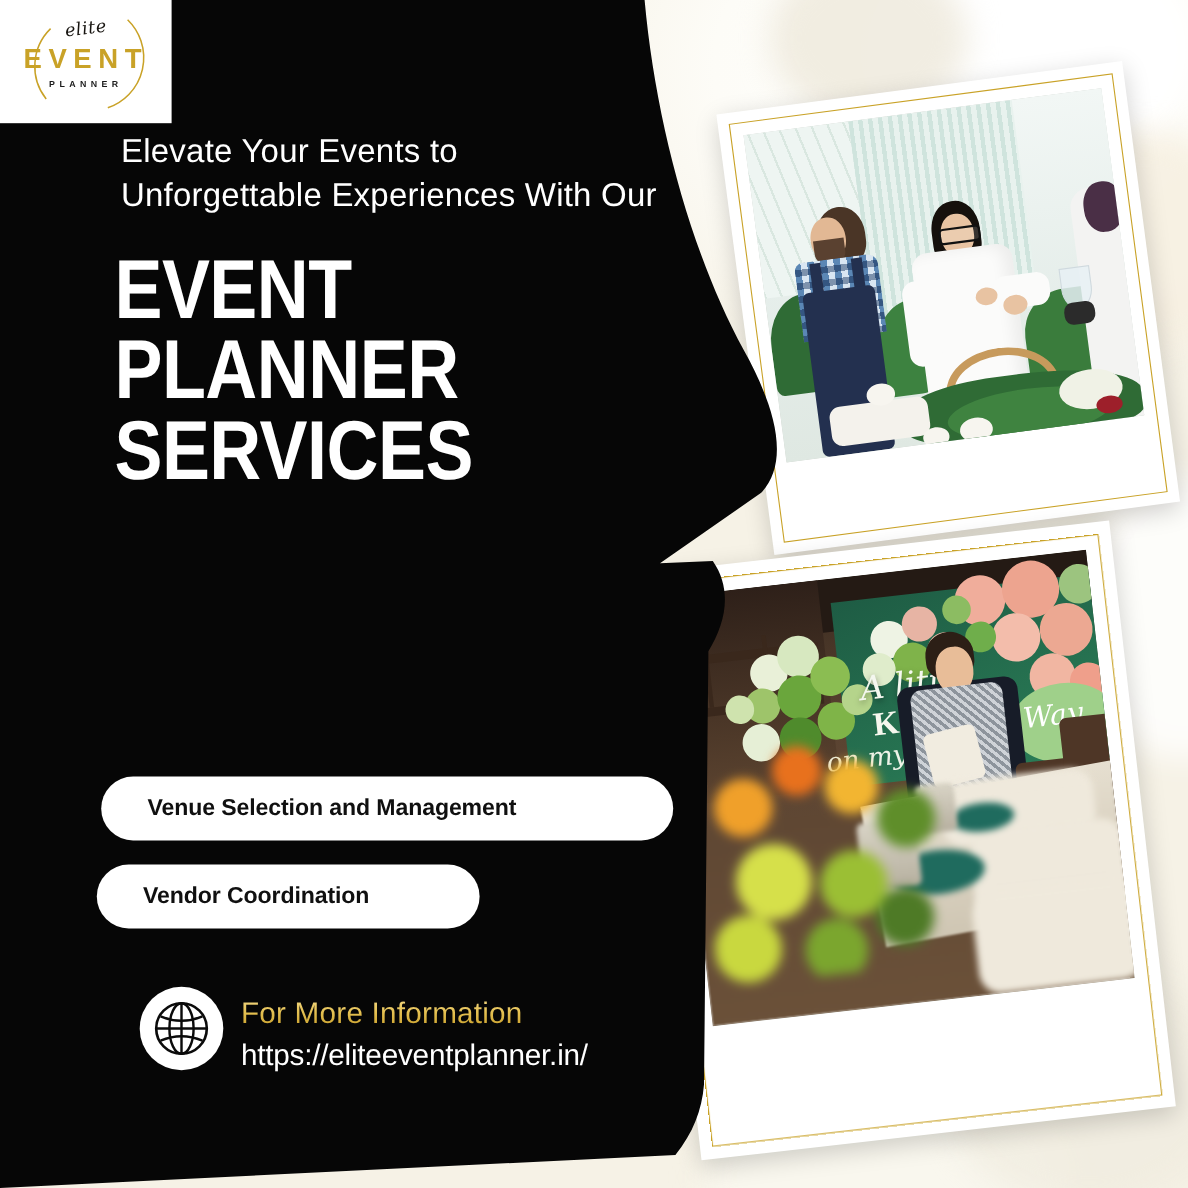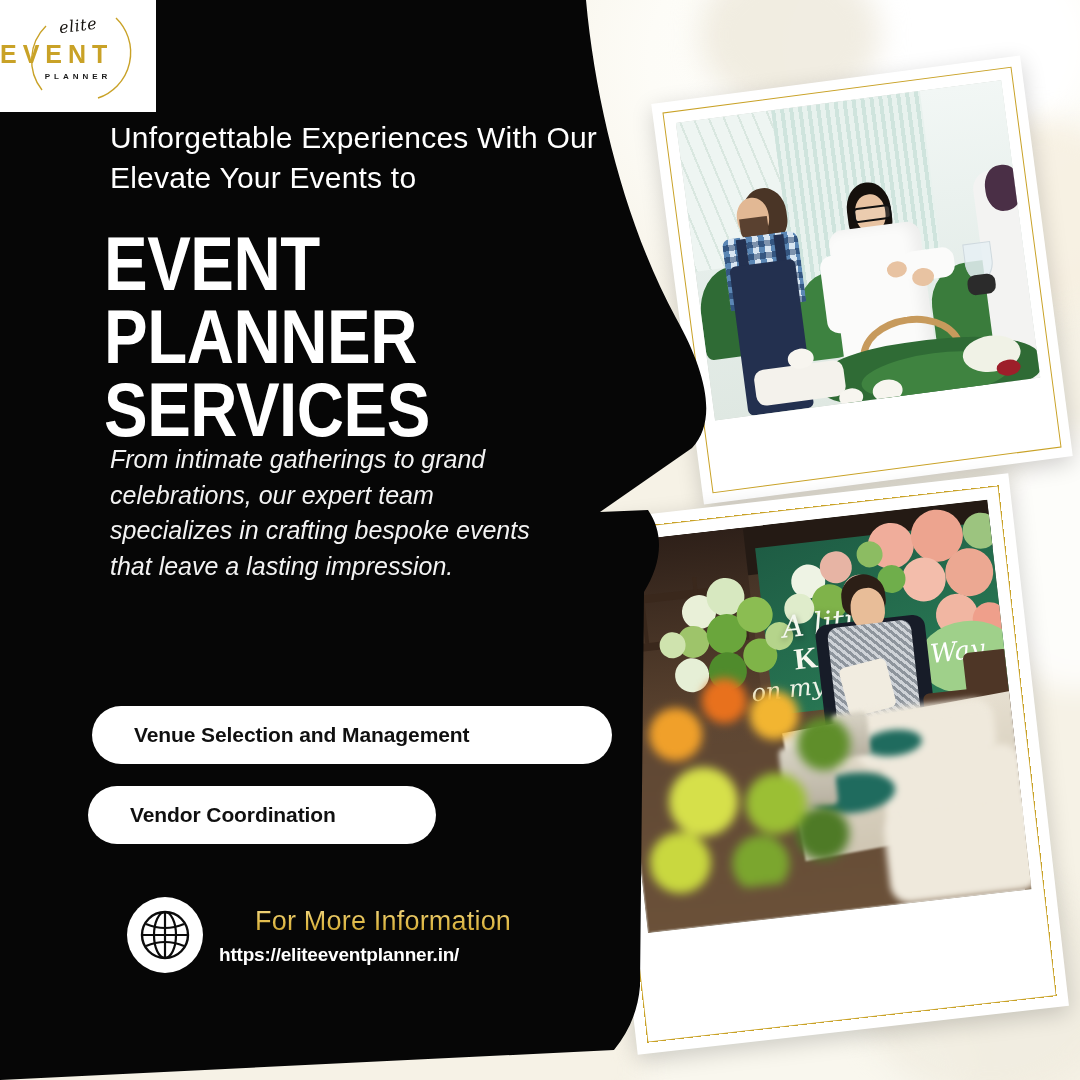--- a/index.html
+++ b/index.html
@@ -36,21 +36,21 @@
     background:#ffffff;
   }
   .logo-inner{position:absolute;inset:0;}
   .logo-arc{position:absolute;left:20px;top:4px;width:116px;height:104px;}
   .logo-script{
     position:absolute;left:0;right:0;top:16px;text-align:center;
     font-family:"DejaVu Serif", serif;font-style:italic;font-size:16px;color:#16130f;
     letter-spacing:.5px;transform:rotate(-7deg);
   }
   .logo-event{
-    position:absolute;left:0;right:0;top:40px;
+    position:absolute;left:0;right:0;top:40px;text-align:center;
     font-family:"Liberation Sans", sans-serif;font-weight:700;font-size:25px;
     letter-spacing:6px;color:#c9a227;
   }
   .logo-planner{
     position:absolute;left:0;right:0;top:72px;text-align:center;
     font-family:"Liberation Sans", sans-serif;font-weight:700;font-size:8px;
     letter-spacing:4px;color:#1a1a1a;
   }
 
   
@@ -84,25 +84,25 @@
 
   
   .globe{
     position:absolute;left:127px;top:897px;width:76px;height:76px;border-radius:50%;
     background:#ffffff;display:flex;align-items:center;justify-content:center;
   }
   .foot-title{
     position:absolute;left:219px;top:906px;
     font-size:27px;font-weight:400;letter-spacing:.2px;
     background:linear-gradient(180deg,#f2d98b 0%,#e5c153 45%,#c49a24 100%);
-    -webkit-background-clip:text;background-clip:text;color:transparent;margin-left:36px;
+    -webkit-background-clip:text;background-clip:text;color:transparent;
   }
   .foot-url{
     position:absolute;left:219px;top:944px;
-    color:#ffffff;font-size:19px;font-weight:700;letter-spacing:-.2px;
+    color:#ffffff;font-size:27px;font-weight:400;letter-spacing:-.2px;
   }
 
   
   .polaroid{position:absolute;background:#ffffff;box-shadow:0 6px 22px rgba(0,0,0,.18);}
   .polaroid .gold{position:absolute;border:1.5px solid #c9a227;}
   .photo{position:absolute;overflow:hidden;background:#cfd6cf;}
 
   .pol1{left:676px;top:78px;width:372px;height:404px;transform:rotate(-7.5deg);}
   .pol1 .gold{left:10px;top:10px;right:10px;bottom:10px;}
   .pol1 .photo{left:22px;top:22px;width:328px;height:300px;}
@@ -315,30 +315,29 @@
         <path d="M96,14 A48,48 0 0 1 78,94" fill="none" stroke="#c9a227" stroke-width="1.4"></path>
         <path d="M22,86 A48,48 0 0 1 26,22" fill="none" stroke="#c9a227" stroke-width="1.4"></path>
       </svg>
       <div class="logo-script">elite</div>
       <div class="logo-event">EVENT</div>
       <div class="logo-planner">PLANNER</div>
     </div>
   </div>
 
   <div class="eyebrow">
+    <div>Elevate Your Events to</div>
     <div>Unforgettable Experiences With Our</div>
-    <div>Elevate Your Events to</div>
   </div>
 
   <div class="headline">
     <span class="l1">EVENT PLANNER</span>
     <span class="l2">SERVICES</span>
   </div>
 
-  <div class="para">From intimate gatherings to grand celebrations, our expert team specializes in crafting bespoke events that leave a lasting impression.</div>
 
   <div class="pill p3">
     <span>Vendor Coordination</span>
   </div>
   <div class="pill p2">
     <span>Venue Selection and Management</span>
   </div>
 
   <div class="globe">
     <svg width="52" height="52" viewBox="0 0 52 52">

